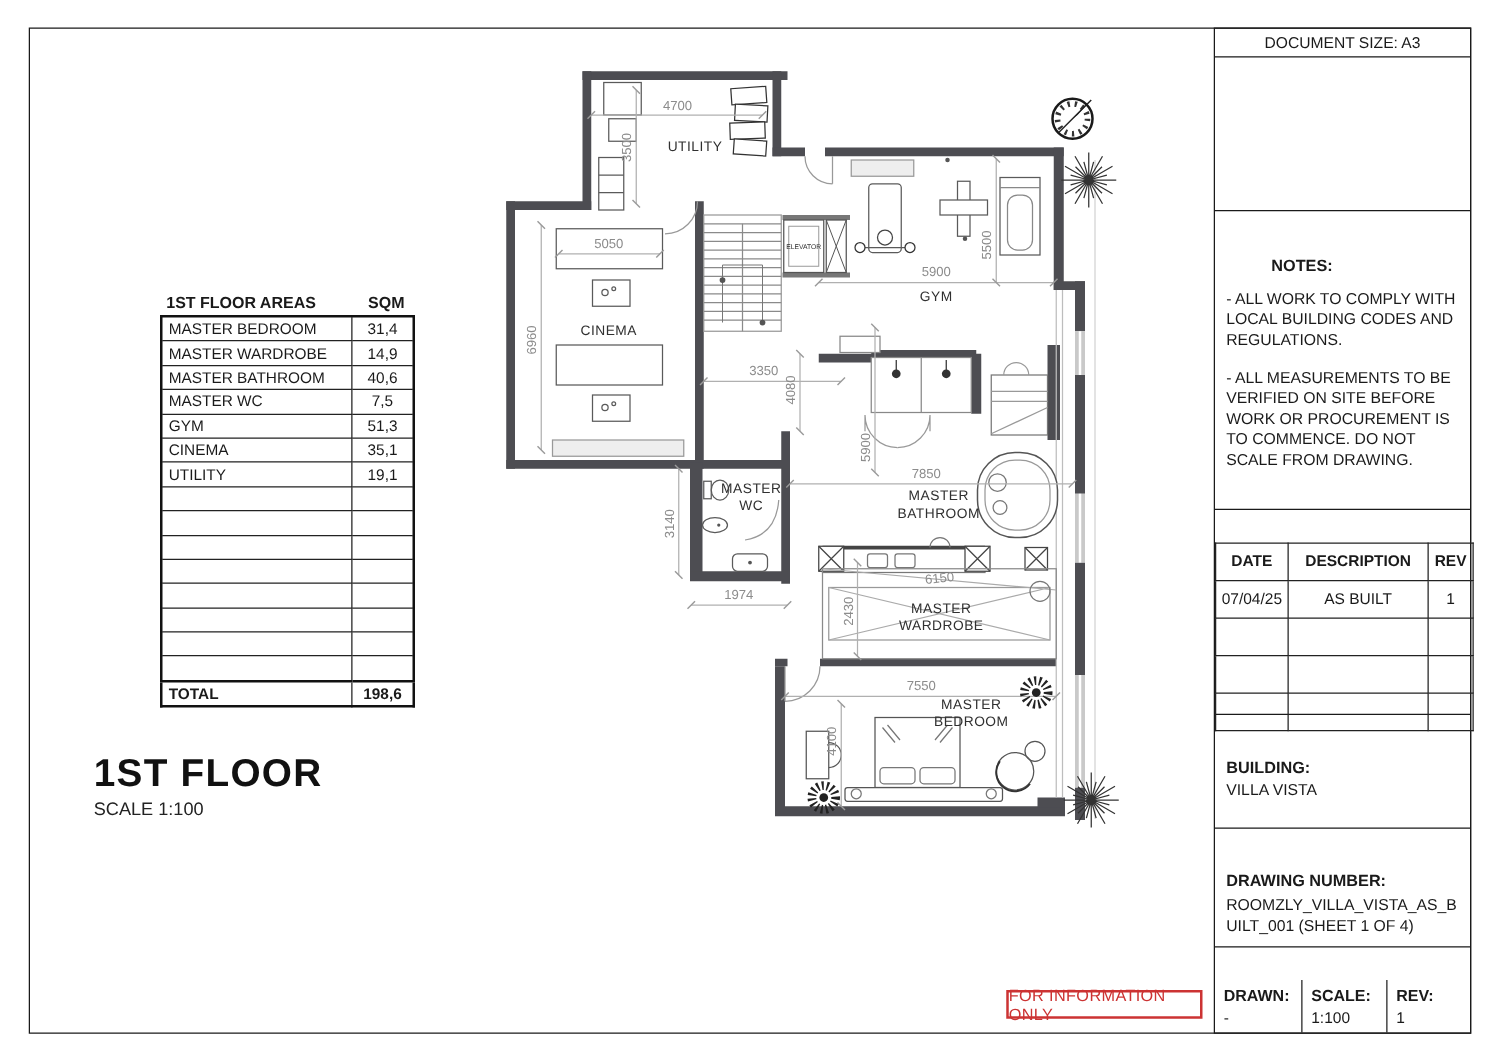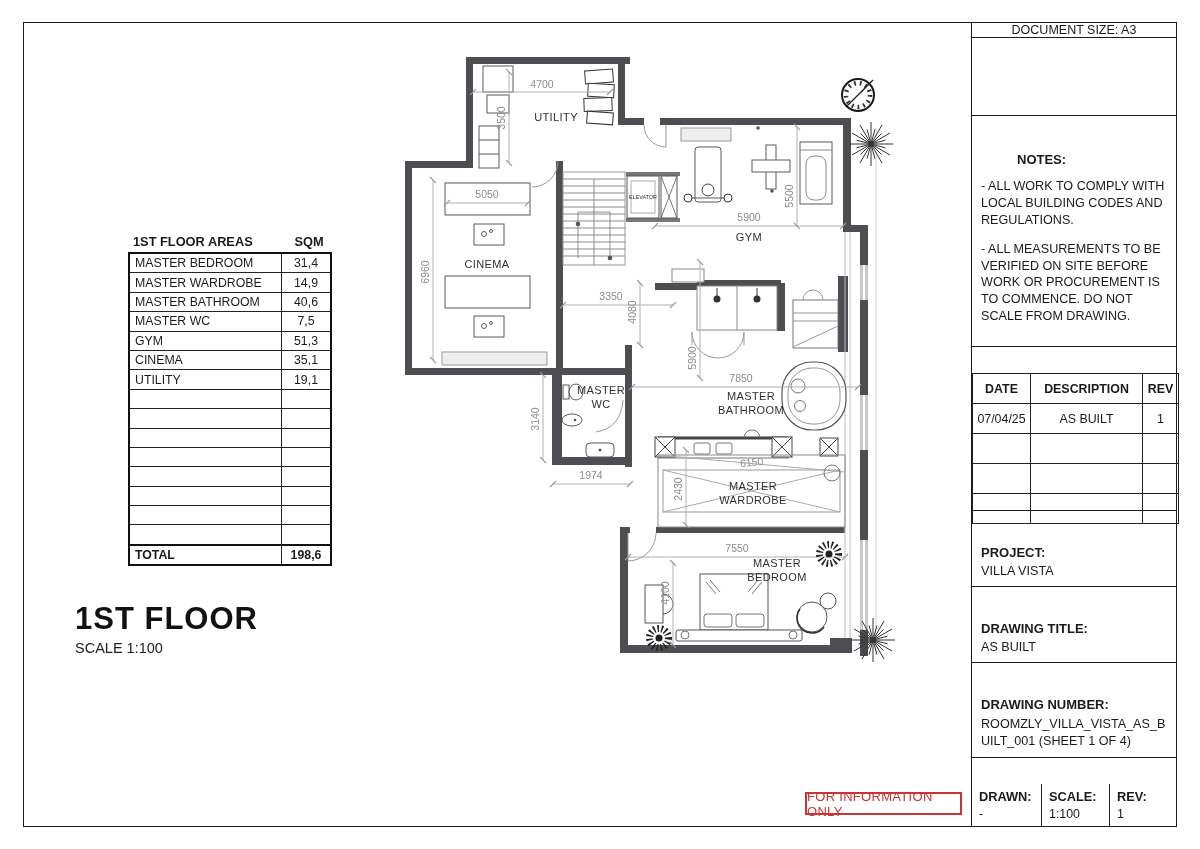--- a/index.html
+++ b/index.html
@@ -437,26 +437,22 @@
             </tr>
         <tr>
               <td></td>
               <td></td>
               <td></td>
             </tr>
       </tbody>
         </table>
     </div>
     <div class="tb-sec tb-info tb-project">
-      <div class="lbl">PROJECT:</div>
+      <div class="lbl">BUILDING:</div>
       <div class="val">VILLA VISTA</div>
-    </div>
-    <div class="tb-sec tb-info tb-dtitle">
-      <div class="lbl">DRAWING TITLE:</div>
-      <div class="val">AS BUILT</div>
     </div>
     <div class="tb-sec tb-info tb-dnumber">
       <div class="lbl">DRAWING NUMBER:</div>
       <div class="val">ROOMZLY_VILLA_VISTA_AS_BUILT_001 (SHEET 1 OF 4)</div>
     </div>
     <div class="tb-foot">
       <div class="cell c1">
         <div class="lbl">DRAWN:</div>
         <div class="val">-</div>
       </div>

